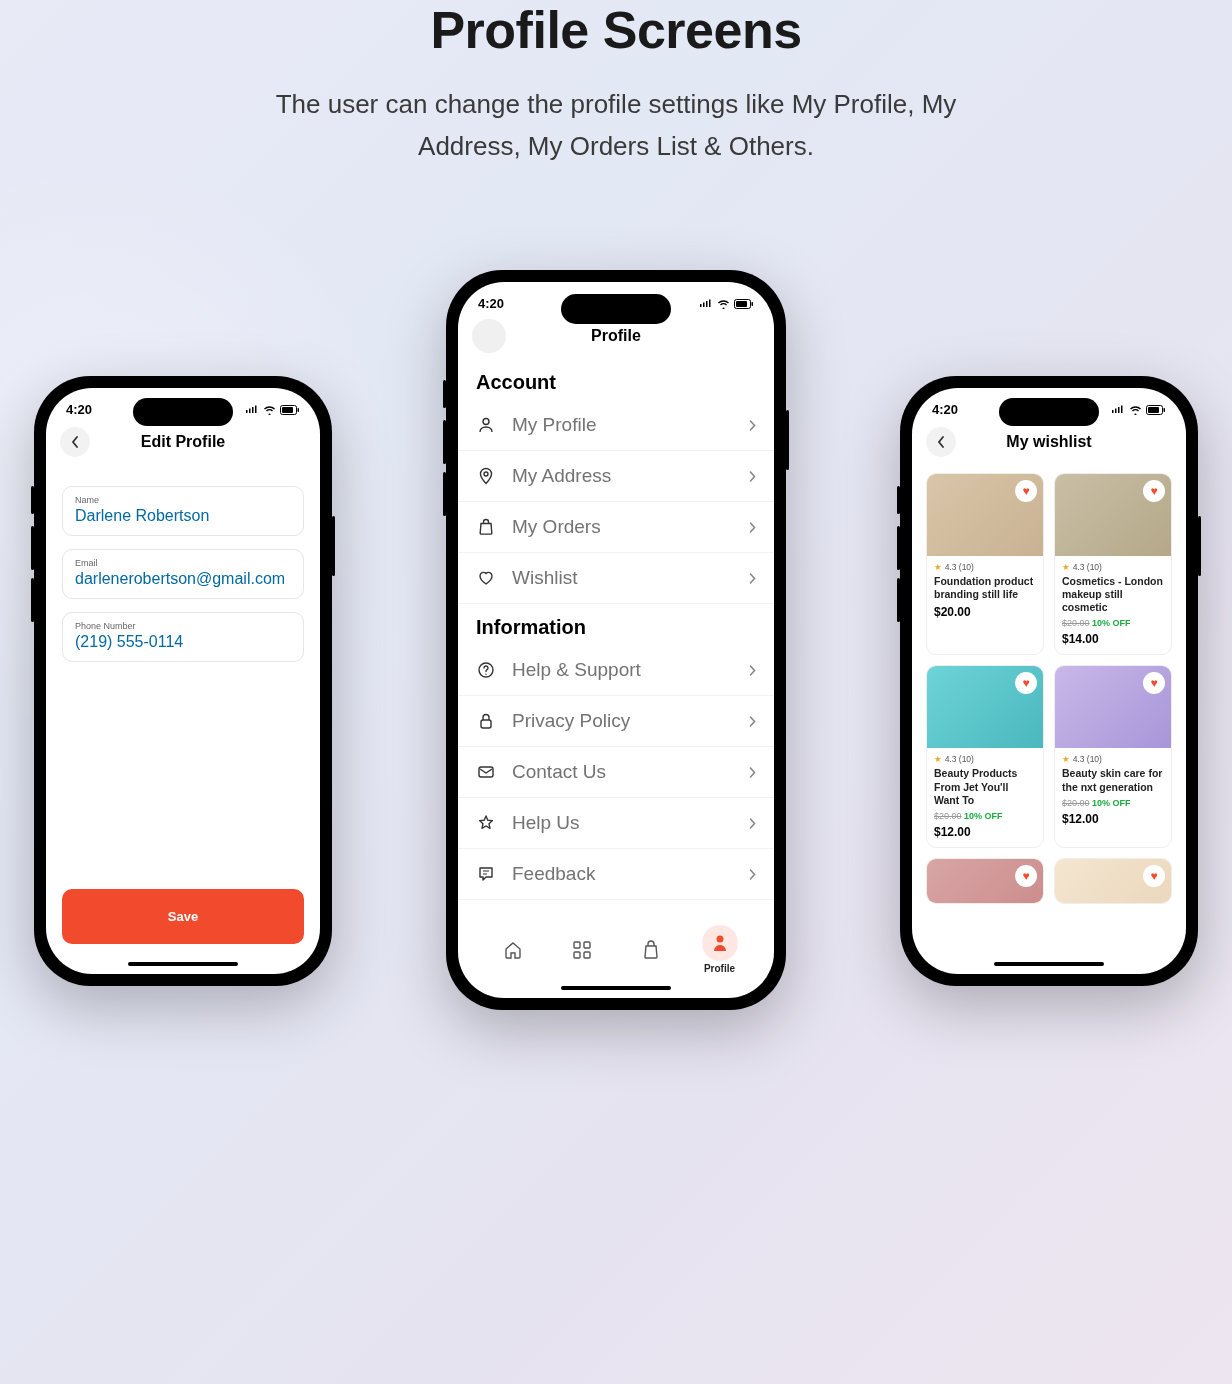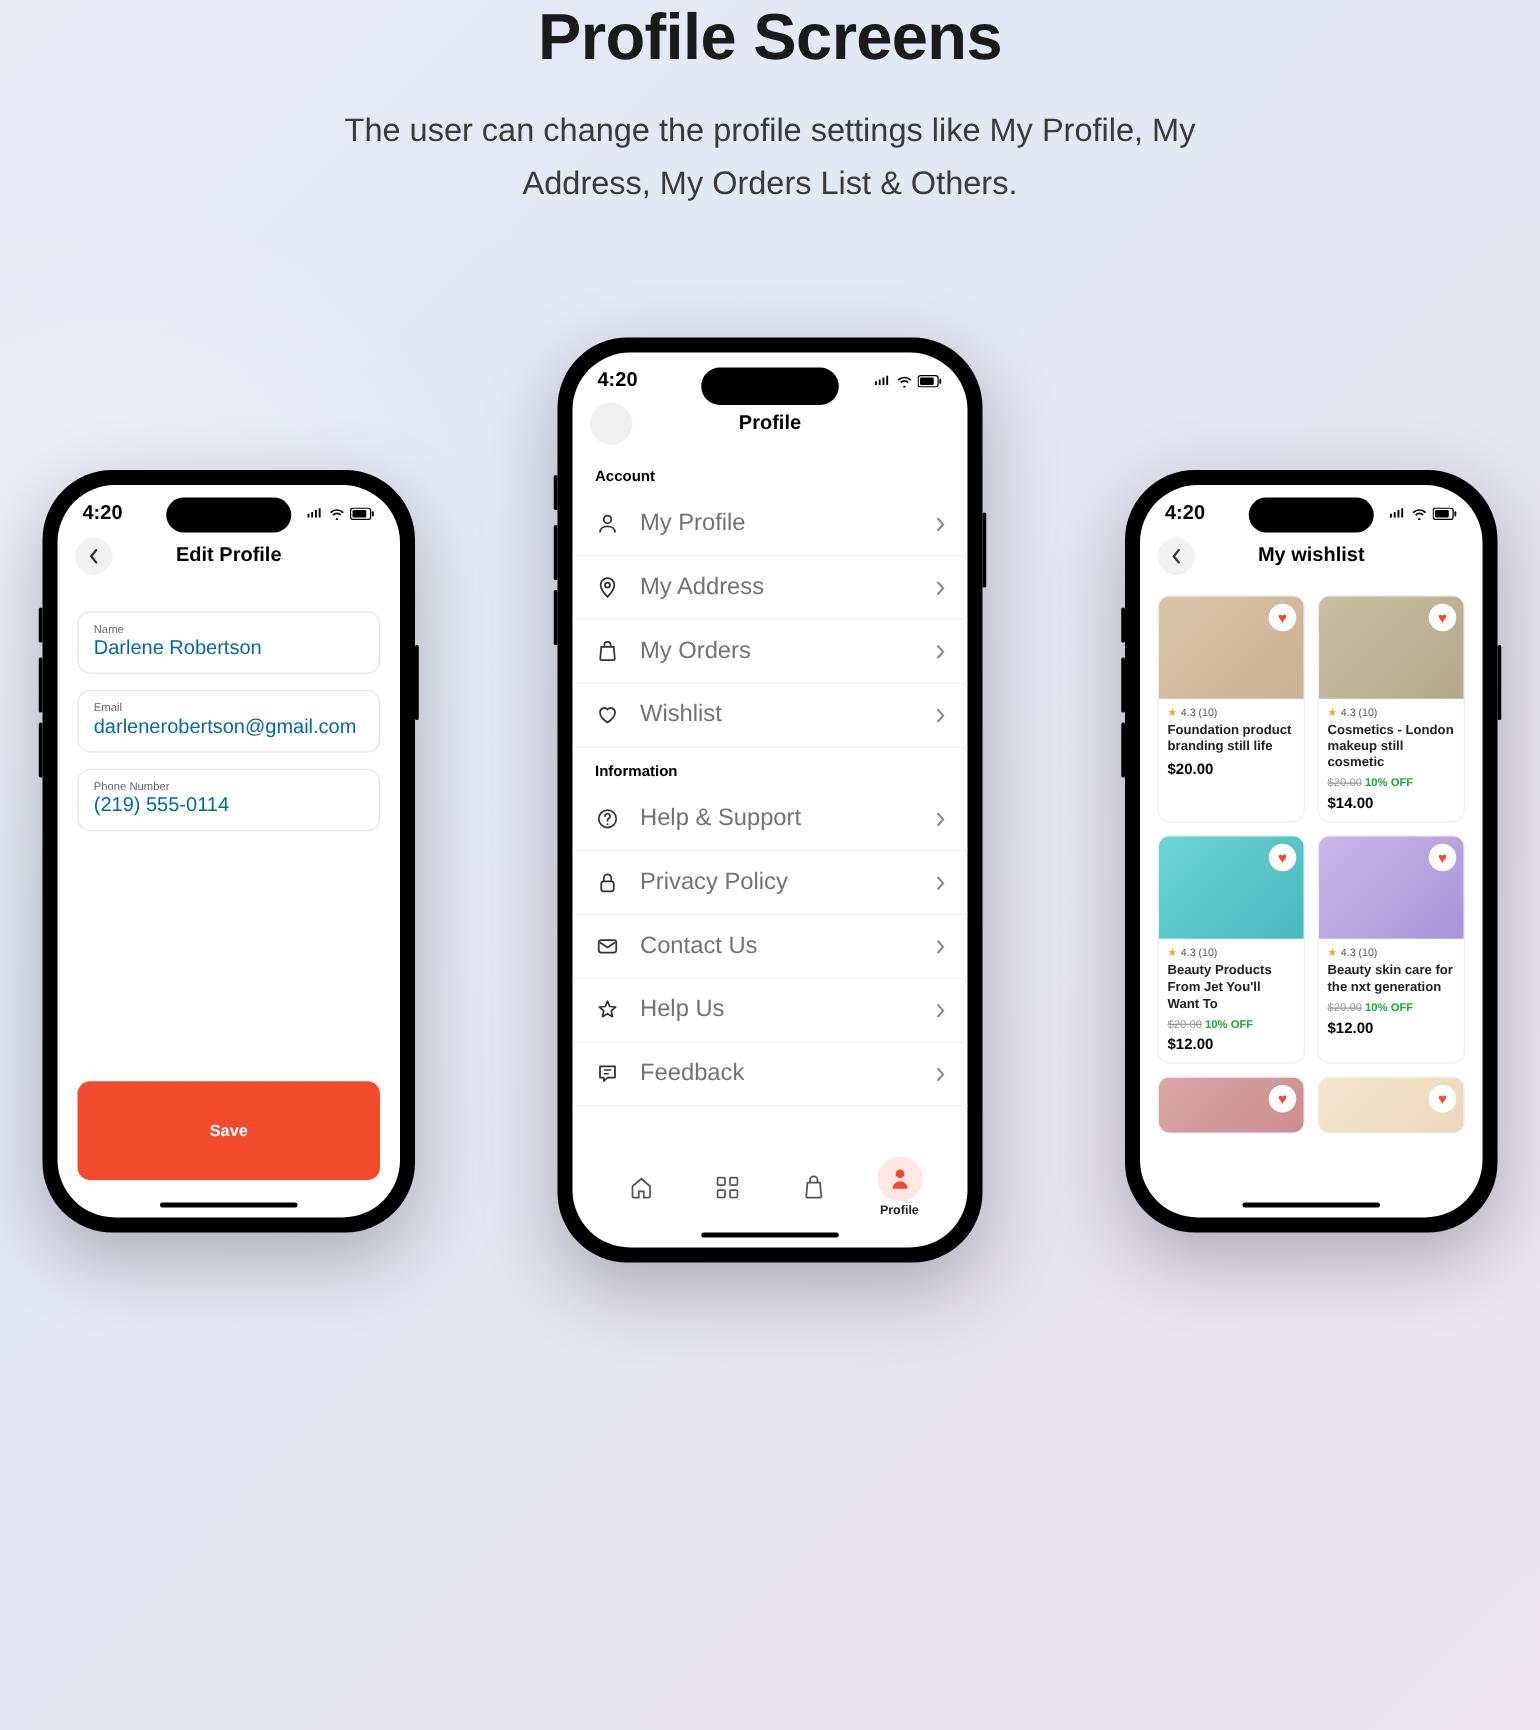--- a/index.html
+++ b/index.html
@@ -22,38 +22,38 @@
 .notch { position: absolute; top: 10px; left: 50%; transform: translateX(-50%); width: 100px; height: 28px; background: #000; border-radius: 16px; z-index: 10; }
 .phone-lg .notch { width: 110px; height: 30px; top: 12px; }
 .side-btn { position: absolute; background: #000; border-radius: 2px; }
 .btn-r { right: -3px; width: 3px; height: 60px; top: 140px; }
 .btn-l1 { left: -3px; width: 3px; height: 28px; top: 110px; }
 .btn-l2 { left: -3px; width: 3px; height: 44px; top: 150px; }
 .btn-l3 { left: -3px; width: 3px; height: 44px; top: 202px; }
 .home-ind { position: absolute; bottom: 8px; left: 50%; transform: translateX(-50%); width: 110px; height: 4px; background: #000; border-radius: 3px; }
 
 
-.status { display: flex; justify-content: space-between; align-items: center; padding: 14px 20px 6px; font-size: 16px; font-weight: 600; }
+.status { display: flex; justify-content: space-between; align-items: center; padding: 14px 20px 6px; font-size: 13px; font-weight: 600; }
 .status-icons { display: flex; gap: 4px; align-items: center; }
 
 
 .scr-head { display: flex; align-items: center; justify-content: center; position: relative; padding: 10px 16px 14px; }
 .scr-title { font-size: 16px; font-weight: 700; }
 .back { position: absolute; left: 14px; width: 30px; height: 30px; border-radius: 50%; background: #f2f2f2; display: flex; align-items: center; justify-content: center; }
 .avatar-circ { position: absolute; left: 14px; width: 34px; height: 34px; border-radius: 50%; background: #f0f0f0; }
 
 
 .ep-body { padding: 8px 16px; }
 .field { border: 1px solid #e5e5e5; border-radius: 10px; padding: 8px 12px 10px; margin-bottom: 12px; margin-top: 13px; }
 .field-label { font-size: 9px; color: #666; margin-bottom: 2px; }
 .field-value { font-size: 16px; color: #0369a1; }
-.save-btn { position: absolute; bottom: 30px; left: 16px; right: 16px; background: #f14a2d; color: #fff; text-align: center; padding: 32px; border-radius: 10px; font-size: 13px; font-weight: 600; }
-
-
-.sec-head { font-size: 12px; font-weight: 700; padding: 12px 18px 6px; }
+.save-btn { position: absolute; bottom: 30px; left: 16px; right: 16px; background: #f14a2d; color: #fff; text-align: center; padding: 20px; border-radius: 10px; font-size: 13px; font-weight: 600; }
+
+
+.sec-head { font-size: 20px; font-weight: 700; padding: 12px 18px 6px; }
 .row { display: flex; align-items: center; padding: 14px 18px; border-bottom: 1px solid #f2f2f2; }
 .row-ico { width: 20px; height: 20px; margin-right: 16px; display: flex; align-items: center; justify-content: center; }
 .row-label { flex: 1; font-size: 19px; color: #737373; }
 .row-chev { color: #888; }
 .bottom-nav { position: absolute; bottom: 24px; left: 0; right: 0; display: flex; justify-content: space-around; align-items: center; padding: 10px 20px 0; }
 .nav-item { display: flex; flex-direction: column; align-items: center; gap: 2px; }
 .nav-ico-wrap { width: 36px; height: 36px; border-radius: 50%; display: flex; align-items: center; justify-content: center; }
 .nav-ico-wrap.active { background: #ffe8e3; }
 .nav-label { font-size: 10px; font-weight: 600; color: #222; }
 

